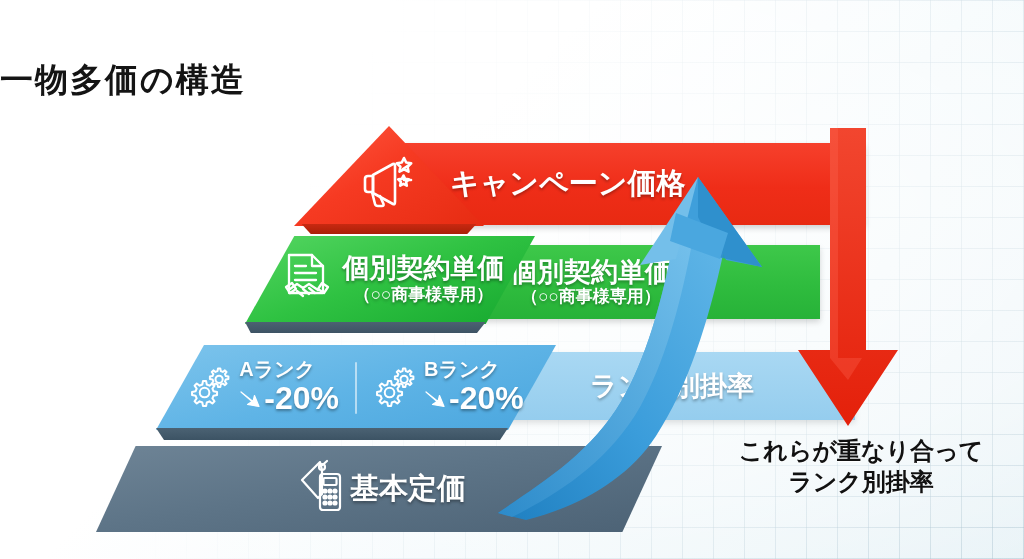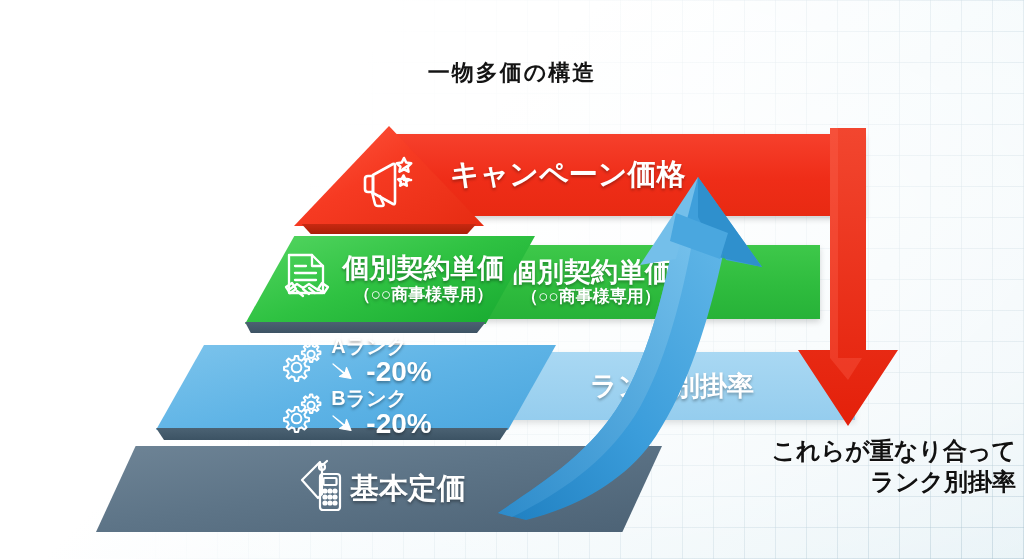--- a/index.html
+++ b/index.html
@@ -24,36 +24,36 @@
             mask-image:linear-gradient(115deg, rgba(0,0,0,0) 30%, rgba(0,0,0,.45) 58%, rgba(0,0,0,.95) 100%);
     pointer-events:none;
   }
   #vign{
     position:absolute;inset:0;pointer-events:none;
     background:radial-gradient(120% 95% at 45% 40%, rgba(255,255,255,.92) 0%, rgba(255,255,255,.45) 52%, rgba(255,255,255,0) 80%);
   }
 
   
   .title{
-    position:absolute;left:0;right:0;top:58px;text-align:center;
-    font-size:22px;font-weight:bold;color:#141414;letter-spacing:2px;
+    position:absolute;left:0;right:0;top:58px;text-align:left;
+    font-size:33px;font-weight:bold;color:#141414;letter-spacing:2px;
     text-shadow:0 1px 0 rgba(255,255,255,.9);
   }
 
   
   .band{position:absolute;}
   .band .band-label{
     position:absolute;top:50%;transform:translateY(-50%);
     color:#fff;font-weight:bold;white-space:nowrap;
     text-shadow:0 2px 3px rgba(0,0,0,.30);
   }
   .band-sub{display:block;font-size:17px;font-weight:bold;margin-top:2px;}
 
   #band-red{
-    left:395px;top:134px;width:470px;height:82px;
+    left:395px;top:143px;width:470px;height:82px;
     background:linear-gradient(180deg,#f6402c 0%,#ef2d18 55%,#e82a12 100%);
     box-shadow:0 3px 6px rgba(0,0,0,.18);
   }
   #band-red .band-label{left:55px;font-size:29px;}
 
   #band-green{
     left:385px;top:245px;width:435px;height:74px;
     background:linear-gradient(180deg,#3ec84a 0%,#2fbc3e 55%,#27b238 100%);
     box-shadow:0 3px 6px rgba(0,0,0,.16);
   }
@@ -126,37 +126,37 @@
 
   
   .lvl-content{position:absolute;inset:0;display:flex;align-items:center;justify-content:center;}
   .wtext{color:#fff;font-weight:bold;text-shadow:0 2px 3px rgba(0,0,0,.35);}
   .icon-w{display:block;}
 
   #l2-content{gap:11px;padding-left:6px;}
   #l2-content .main{font-size:27px;line-height:1.05;}
   #l2-content .sub{font-size:17px;}
 
-  #l3-content{gap:0;flex-direction:column;}
+  #l3-content{gap:0;}
   .rank{display:flex;align-items:center;gap:7px;padding:0 16px;}
   .rank .txt{display:flex;flex-direction:column;align-items:flex-start;line-height:1.08;}
   .rank .rname{font-size:20px;}
-  .rank .rpct{font-size:28px;display:flex;align-items:center;gap:13px;}
+  .rank .rpct{font-size:32px;display:flex;align-items:center;gap:3px;}
   .rank-div{width:2px;height:52px;background:rgba(255,255,255,.55);border-radius:1px;}
 
   #l4-content{gap:4px;}
   #l4-content .lbl{font-size:29px;}
 
   
   #arrow-up{position:absolute;left:480px;top:155px;width:290px;height:365px;pointer-events:none;}
   #arrow-down{position:absolute;left:770px;top:128px;width:130px;height:305px;pointer-events:none;}
 
   
   .caption{
-    position:absolute;left:706px;top:436px;width:310px;text-align:right;
+    position:absolute;left:706px;top:436px;width:310px;text-align:center;
     font-size:24px;font-weight:bold;color:#111;line-height:1.28;
     text-shadow:0 1px 0 rgba(255,255,255,.85);
   }
   .caption div{white-space:nowrap;}
 </style>
 </head>
 <body>
 
 <div id="stage">
 

